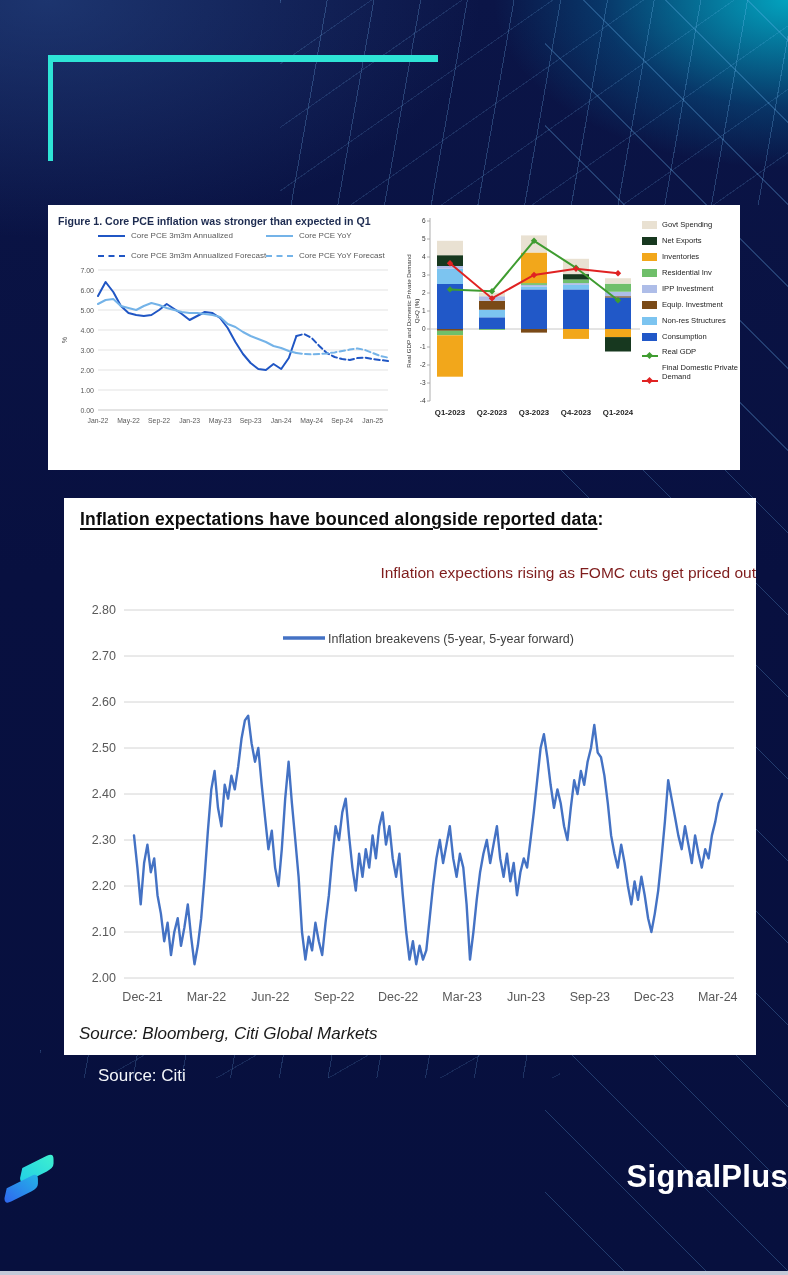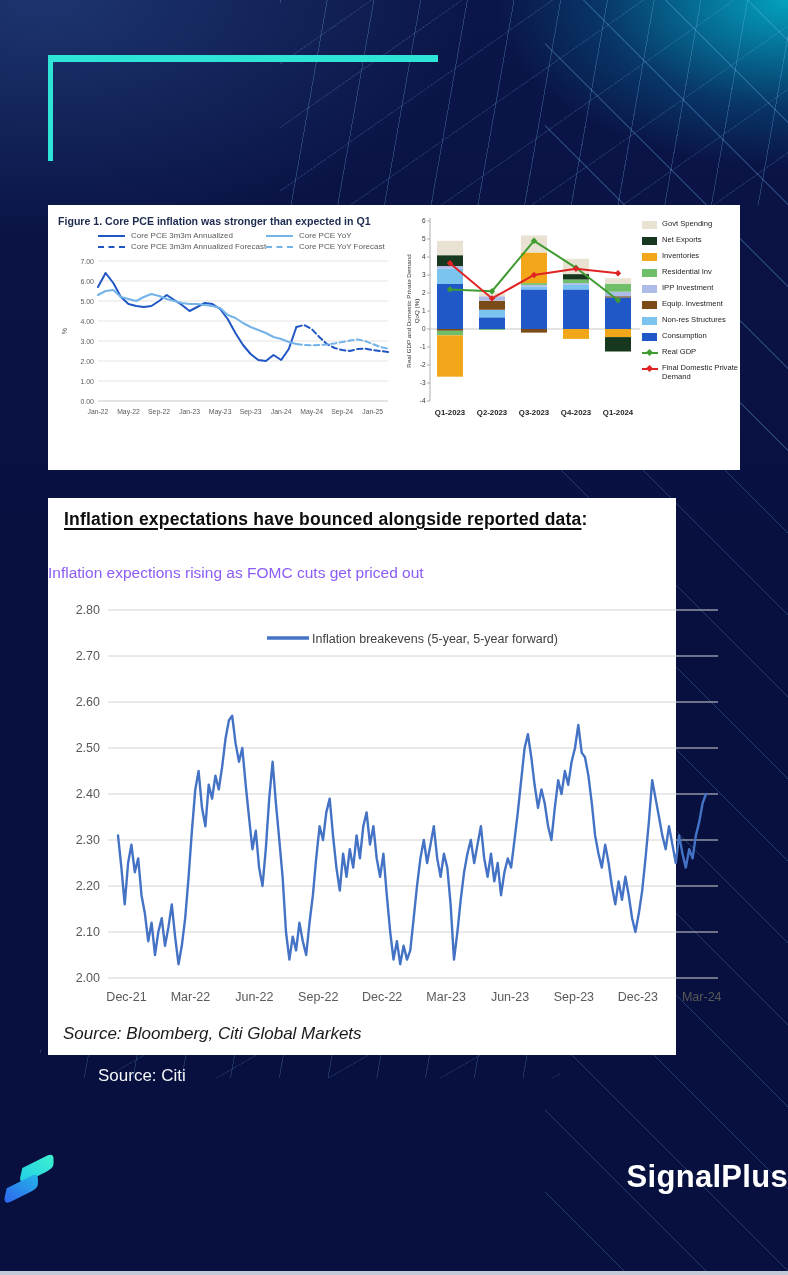--- a/index.html
+++ b/index.html
@@ -27,39 +27,39 @@
   .page-title{position:absolute;left:65px;top:66px;width:700px;color:#ffffff;
     font-size:33px;font-weight:800;line-height:46px;letter-spacing:0.5px;}
 
   
   .panel{position:absolute;background:#ffffff;}
   #panel1{left:48px;top:205px;width:692px;height:265px;display:flex;padding:0;box-sizing:border-box;}
   .fig{box-sizing:border-box;padding:8px 0 0 10px;}
   #fig1{width:352px;}
   #fig2{width:340px;padding-left:4px;}
   .fig-title{font-size:10.6px;font-weight:700;color:#1d2b50;margin:2px 0 3px 0;}
-  .fig1-legend{display:grid;grid-template-columns:168px 150px;row-gap:2px;margin:4px 0 2px 40px;}
+  .fig1-legend{display:grid;grid-template-columns:168px 150px;row-gap:11px;margin:4px 0 2px 40px;}
   .lg-item{display:flex;align-items:center;}
   .sw{width:27px;height:0;border-top:2.6px solid #2056c4;margin-right:6px;flex:none;}
   .sw.light{border-color:#74b3e8;}
   .sw.dash{border-top-style:dashed;}
   .lg-label{font-size:8px;color:#595959;white-space:nowrap;}
   .fig2-body{display:flex;}
   #fig2-legend{width:96px;padding-top:6px;}
-  .f2-item{display:flex;align-items:flex-start;margin-bottom:6px;}
+  .f2-item{display:flex;align-items:flex-end;margin-bottom:6px;}
   .sw-box{width:15px;height:8px;flex:none;margin:2px 5px 0 0;}
   .sw-line{width:16px;height:2px;flex:none;margin:5px 4px 0 0;position:relative;}
   .sw-line .dia{position:absolute;left:5px;top:-2px;width:5px;height:5px;transform:rotate(45deg);}
   .f2-label{font-size:7.6px;color:#1c1c1c;line-height:9.5px;}
 
-  #panel2{left:48px;top:498px;width:628px;height:557px;}
+  #panel2{left:64px;top:498px;width:692px;height:557px;}
   .p2-heading{position:absolute;left:16px;top:11px;font-size:17.5px;font-weight:800;color:#0d0d0d;letter-spacing:0.2px;}
   .p2-heading .u{text-decoration:underline;text-underline-offset:3px;text-decoration-thickness:1.6px;}
-  .p2-chart-title{position:absolute;left:0;top:66px;width:100%;text-align:left;
-    font-size:15.5px;color:#8b5cf6;}
+  .p2-chart-title{position:absolute;left:0;top:66px;width:100%;text-align:right;
+    font-size:15.5px;color:#7f1d1d;}
   #big-svg{position:absolute;left:14px;top:92px;}
   .p2-source{position:absolute;left:15px;bottom:11px;font-size:17px;font-style:italic;color:#1a1a1a;}
 
   .source-citi{position:absolute;left:50px;top:1066px;color:#f4f6fa;font-size:17px;margin-left:48px;}
 
   .logo-row{position:absolute;left:0;top:1150px;width:788px;display:flex;justify-content:space-between;align-items:center;gap:13px;}
   .brand-text{color:#ffffff;font-size:31px;font-weight:800;letter-spacing:0.3px;}
 
   svg text{font-family:"Liberation Sans",sans-serif;}
 </style>

